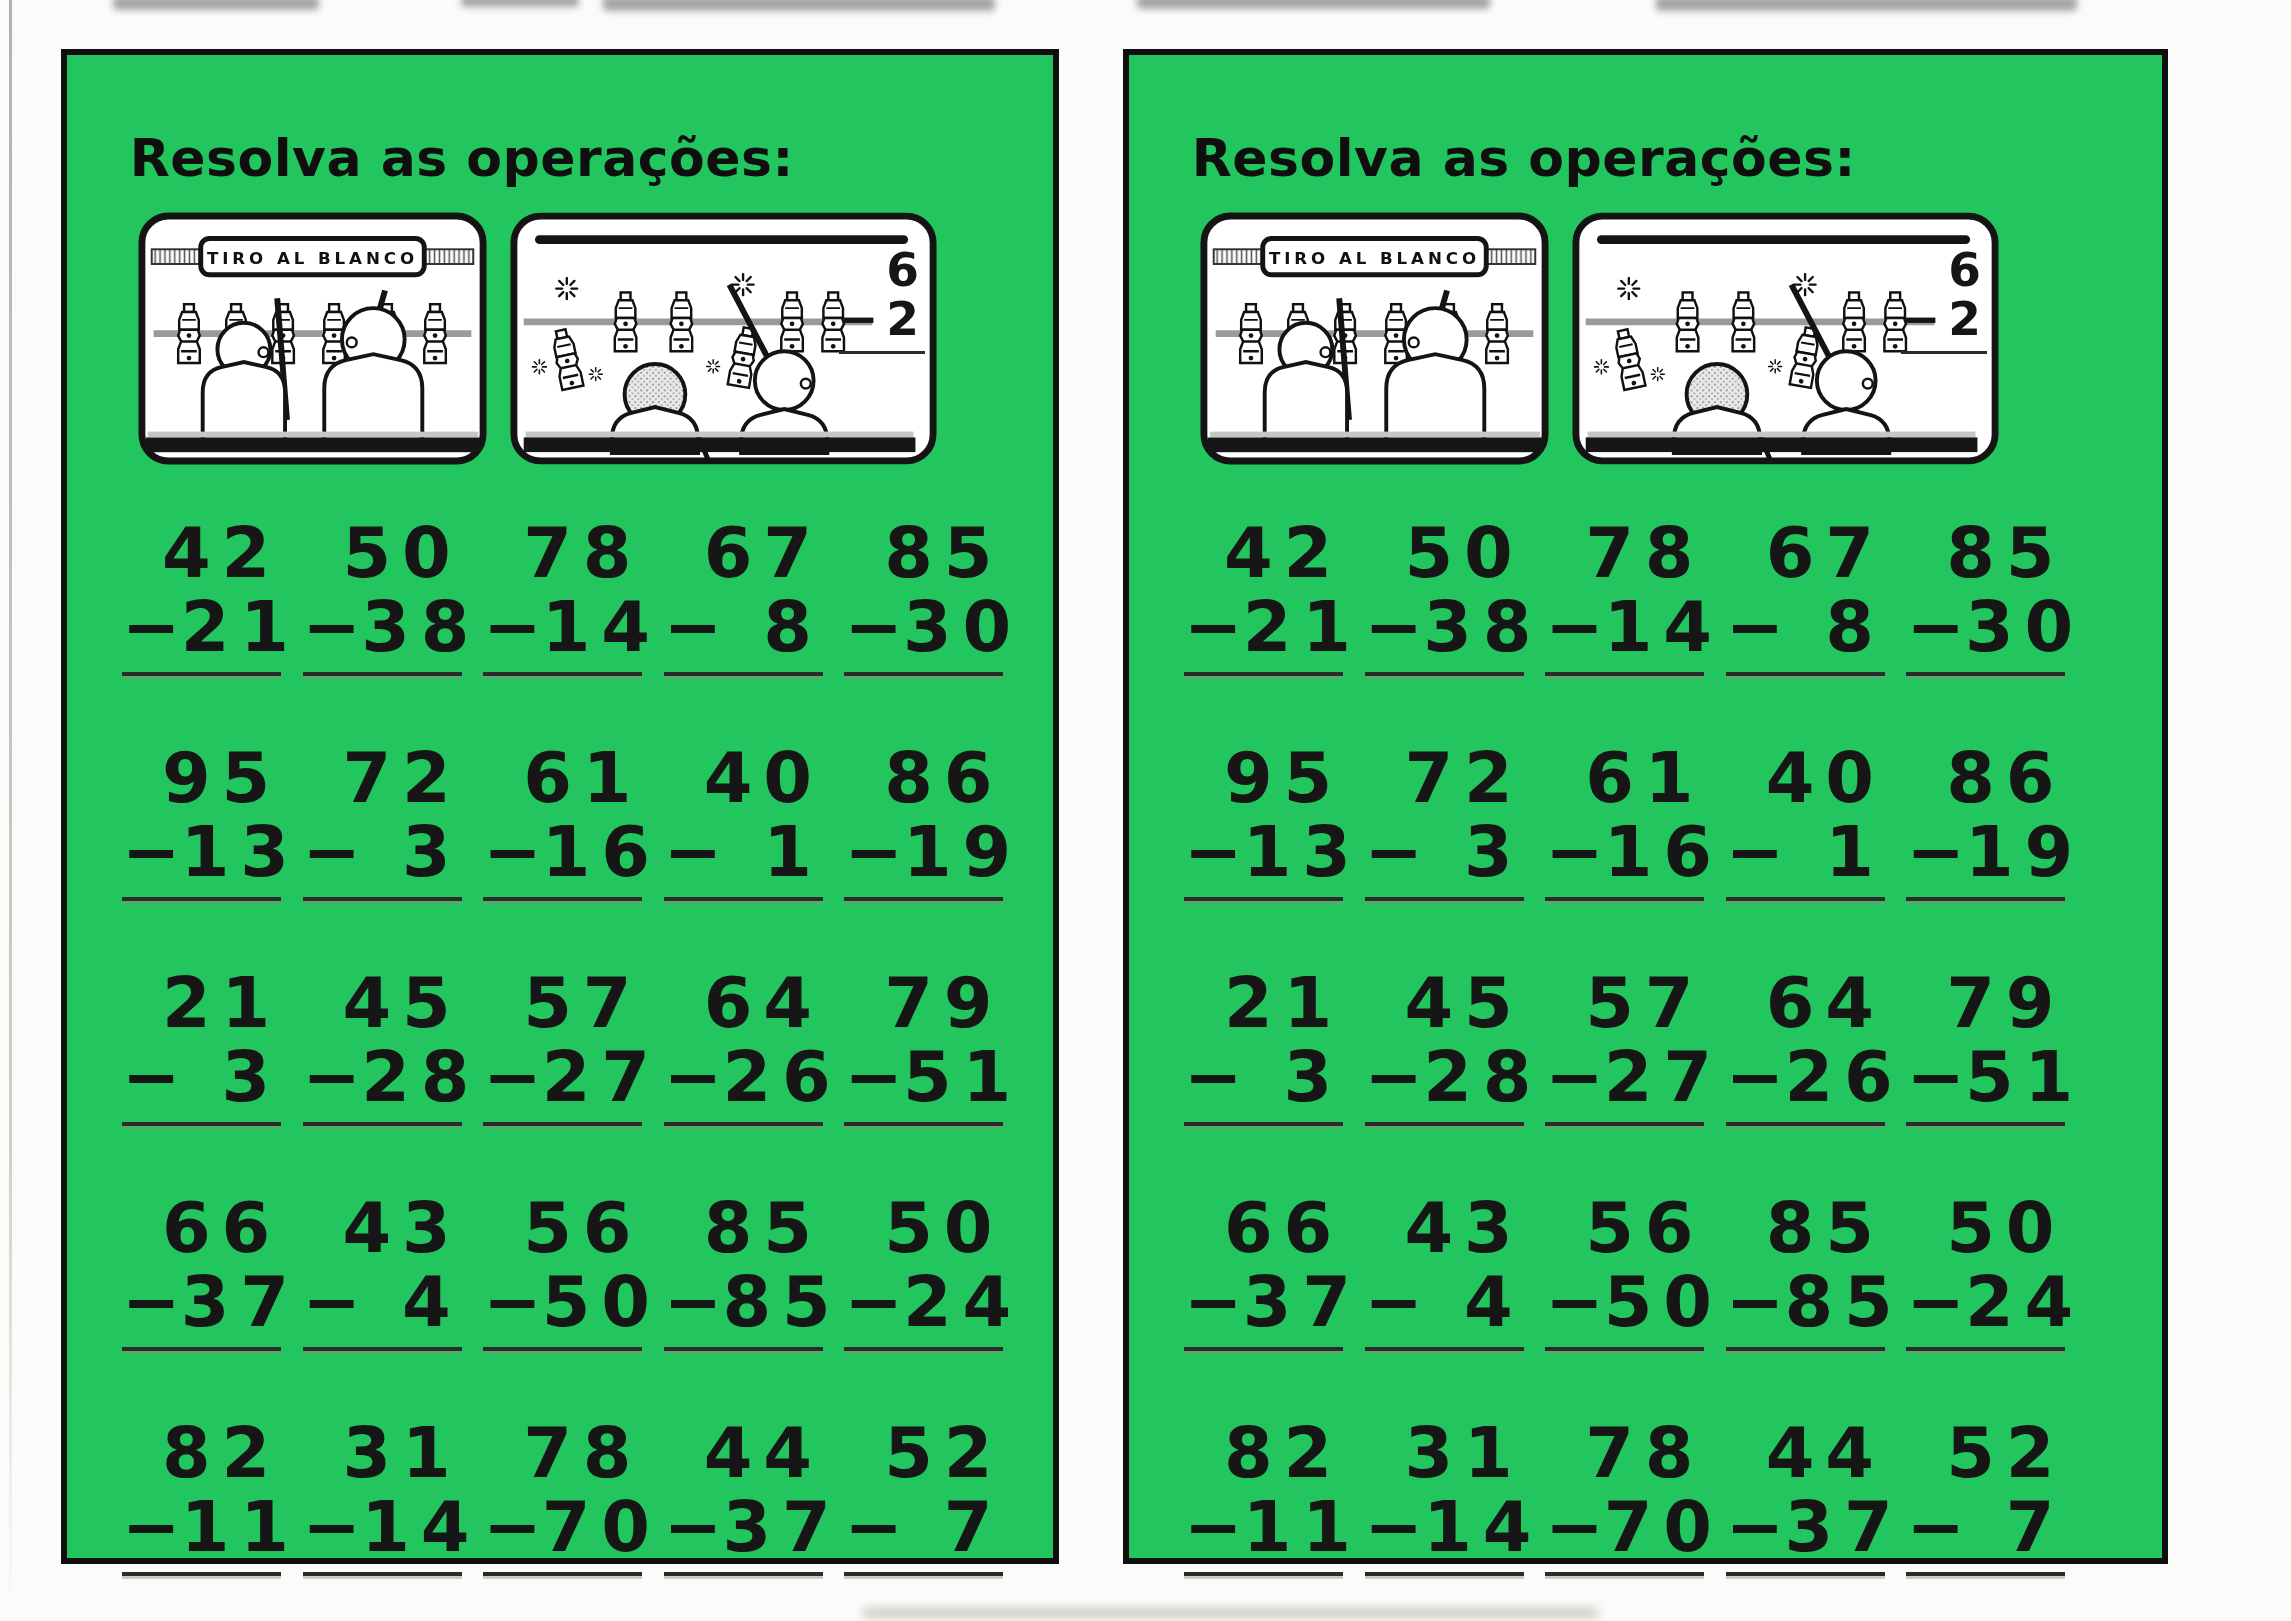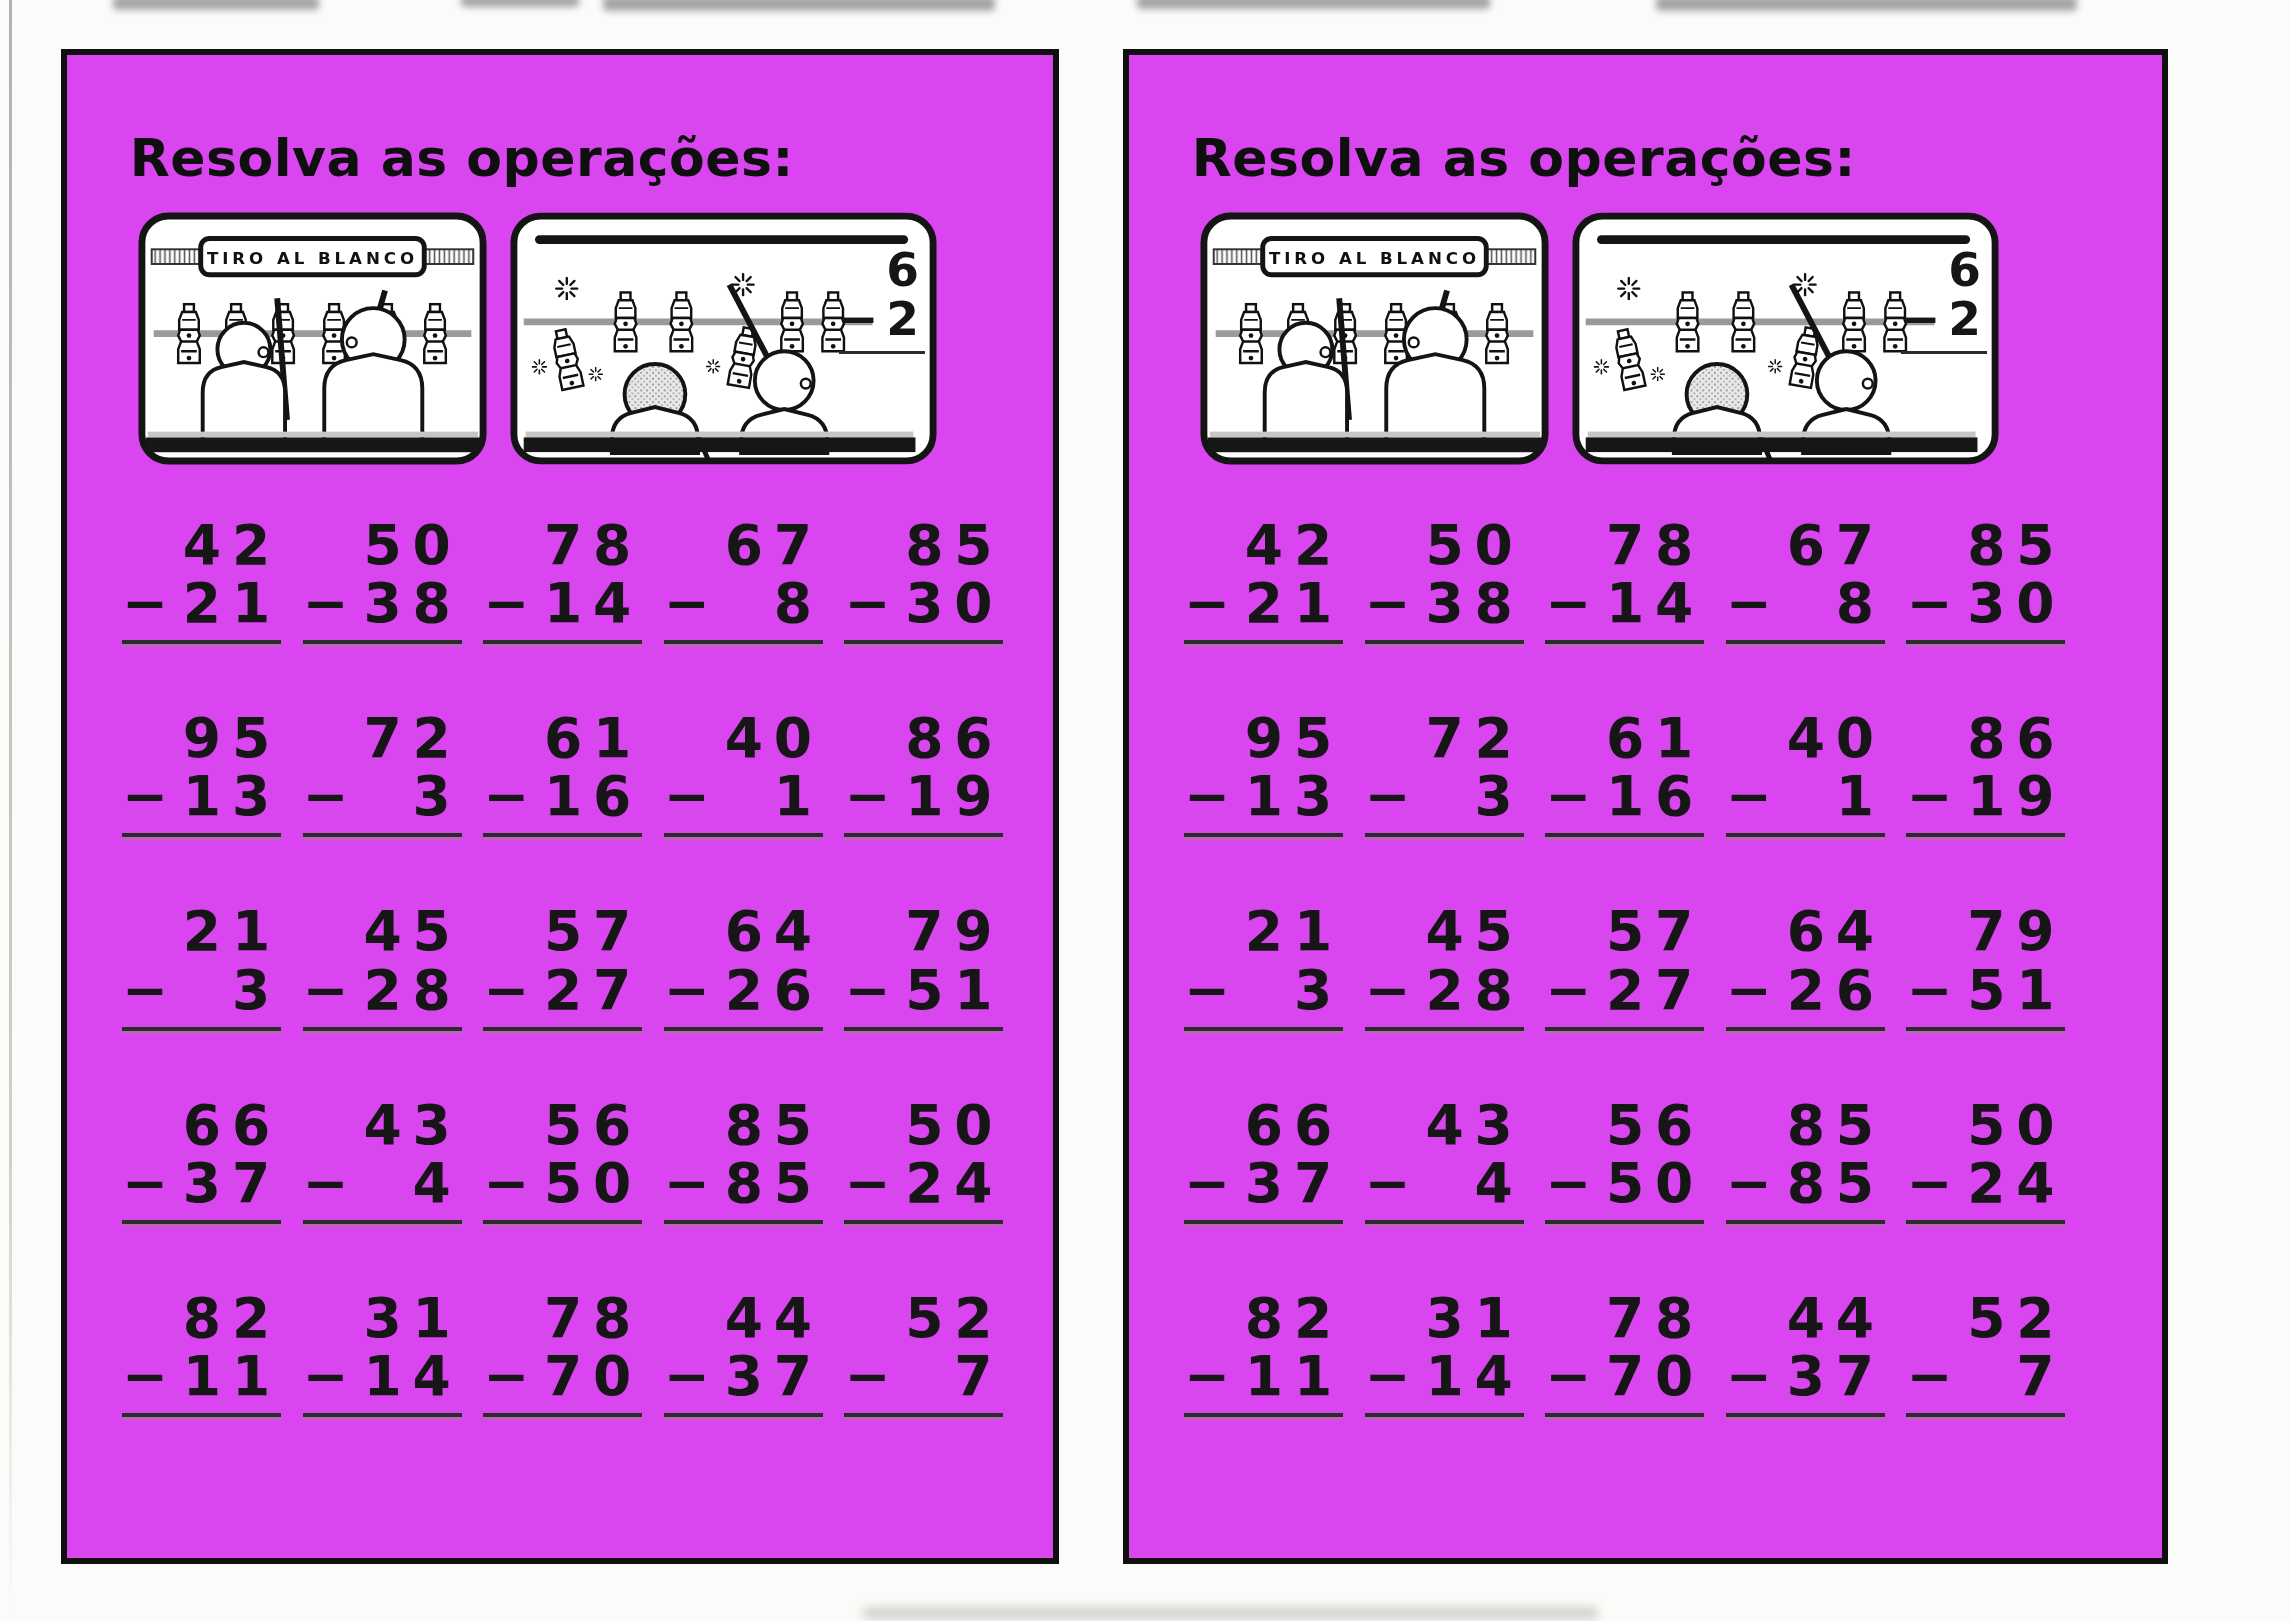--- a/index.html
+++ b/index.html
@@ -14,42 +14,42 @@
   
   .edge-line { position:absolute; left:8.8px; top:0; width:2.9px; height:1621px;
     background:linear-gradient(#8a8a8a,#b5b5b0 70%, rgba(180,180,175,0)); opacity:.65; }
   .smudge { position:absolute; background:#5e5e5e; filter:blur(3.9px); opacity:.55; border-radius:3.9px; }
   .smudge.bottom { background:#a8a8a0; filter:blur(4.9px); opacity:.5; }
   .dot-artifact { position:absolute; width:8.8px; height:7.8px; border-radius:50%;
     background:#4a4a4a; opacity:.5; }
 
   
   .page { position:absolute; top:49px; height:1515px; box-sizing:border-box;
-    background:#d946ef; border:6.9px solid #0f0f0f;
+    background:#22c55e; border:6.9px solid #0f0f0f;
     padding:73px 27.4px 0 55px; }
   .page.left  { left:61px;  width:998px; }
   .page.right { left:1123px; width:1045px; }
 
   .title { font-size:52px; font-weight:bold; color:#0f0f0f;
     letter-spacing:0.5px; margin:0 0 23.5px 7.8px; }
 
   .illustrations { display:flex; gap:23px; margin-left:15.7px; }
   .illo { box-sizing:border-box; }
   .illo svg { display:block; width:100%; height:100%; }
   .illo1 { width:349px; height:253px; }
   .illo2 { width:427px; height:253px; position:relative; }
 
   .sign-text { font-family:"DejaVu Sans", sans-serif; font-weight:bold;
     font-size:17px; letter-spacing:4px; fill:#111; }
 
   
   .problems { margin-top:51px; display:grid;
     grid-template-columns:repeat(5, 159px); column-gap:21.6px; row-gap:65px; }
   .problem, .example { font-weight:bold; color:#161616; line-height:1.06; }
-  .problem { font-size:55px; letter-spacing:10.8px; }
+  .problem { font-size:70px; letter-spacing:10.8px; }
   .minuend  { text-align:right; }
   .sub-row  { display:flex; justify-content:space-between; align-items:flex-end; }
   .minus    { letter-spacing:0; }
   .sub-val  { text-align:right; }
   .answer-line { height:0; border-bottom:4.9px solid #2b2b2b; margin-top:7.8px;
     box-shadow:0 2.9px 0 rgba(150,140,125,.45); }
 
   
   .example { position:absolute; top:33px; right:11.8px; width:86px;
     font-size:47px; letter-spacing:5.9px; }

